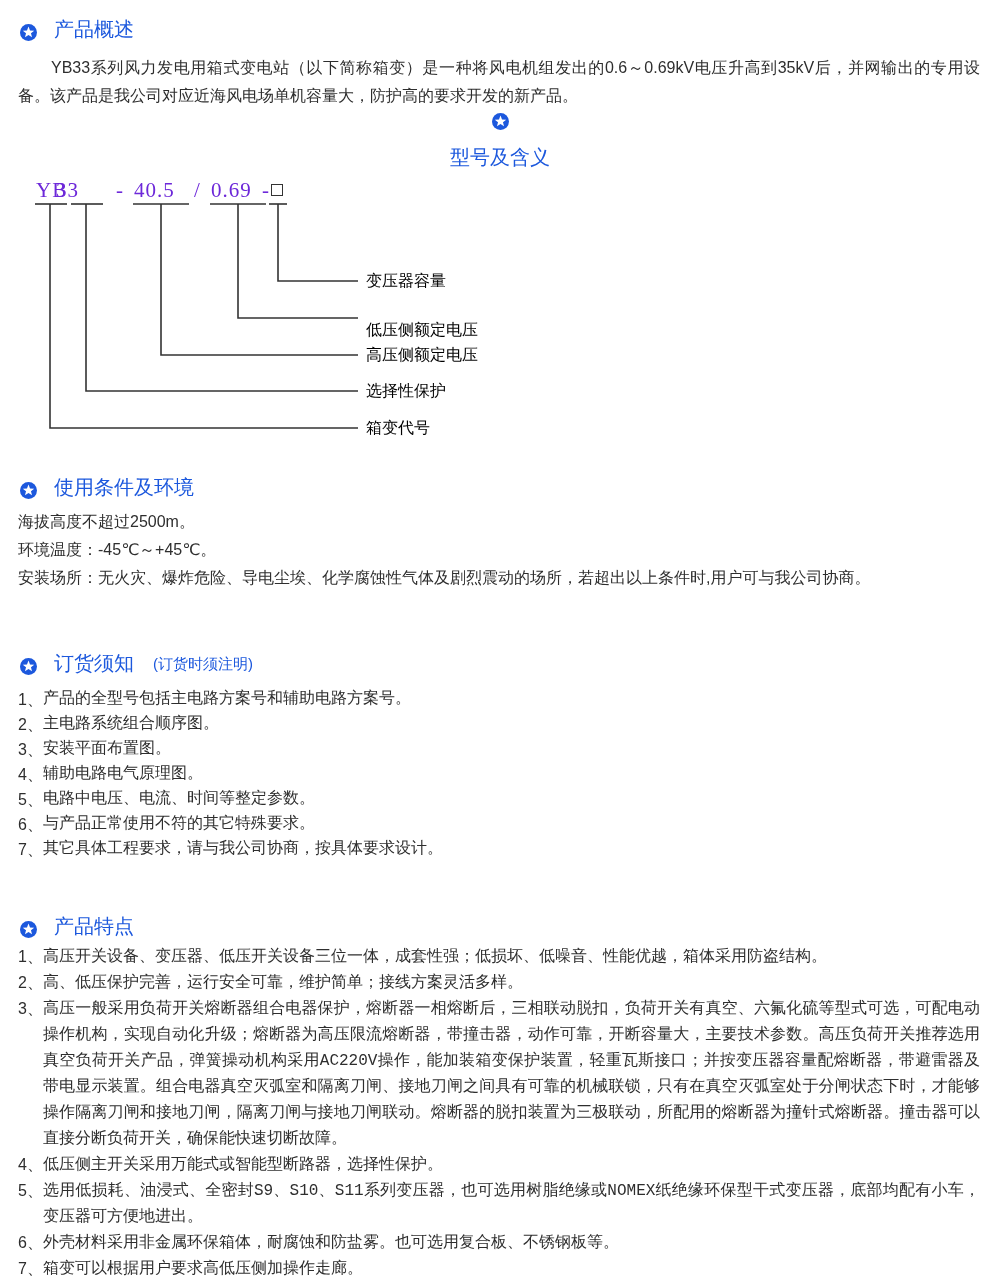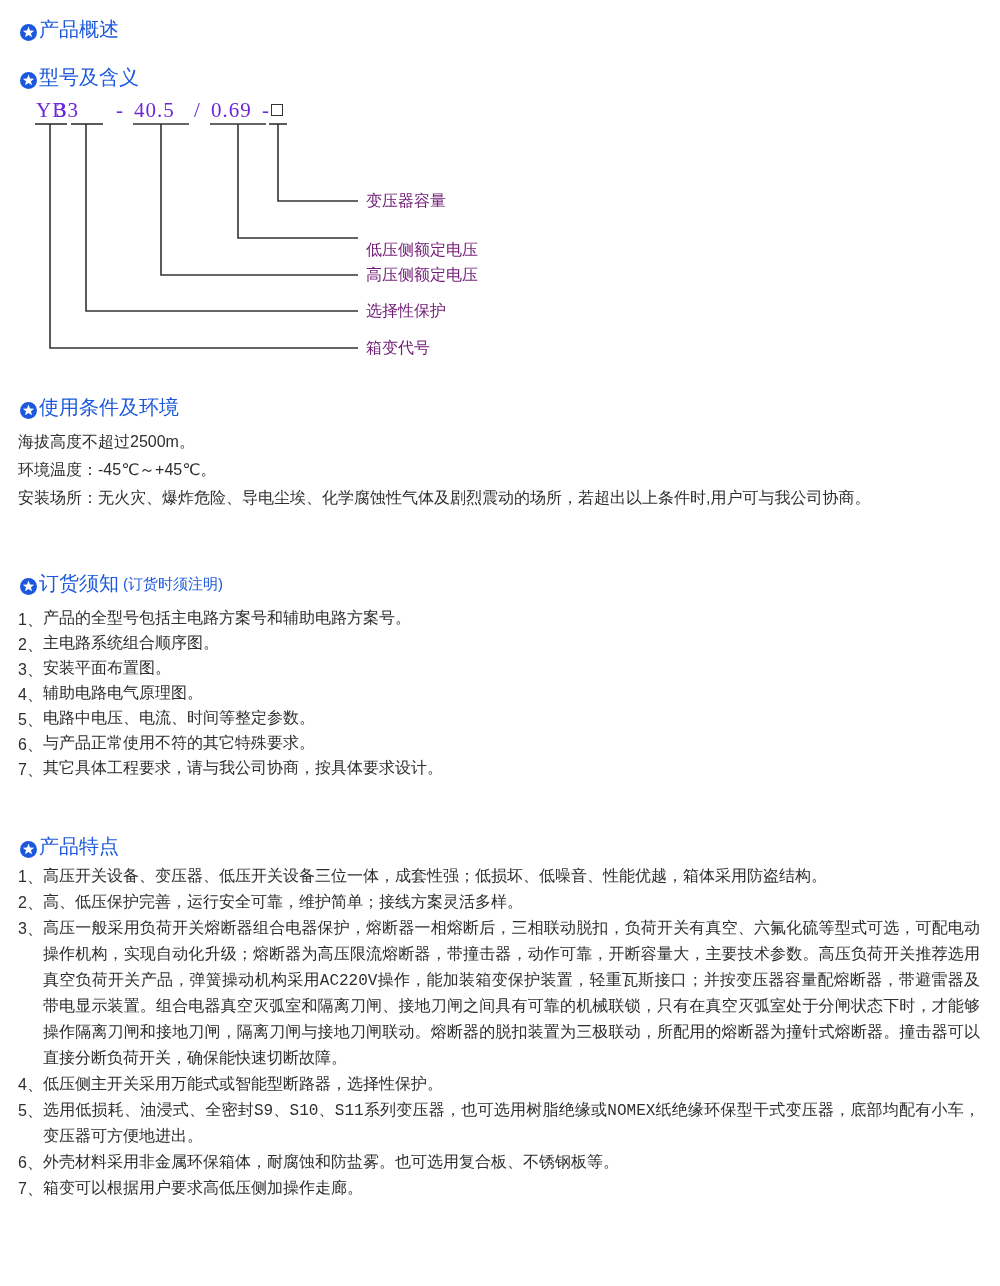--- a/index.html
+++ b/index.html
@@ -4,40 +4,40 @@
 <style>
   html,body{margin:0;padding:0;background:#fff;}
   body{
     width:1000px;min-height:1286px;
     font-family:"Liberation Sans","DejaVu Sans",sans-serif;
     color:#303030;
     --accent:#1c58dd;
   }
   .page{padding:16px 20px 0 18px;box-sizing:border-box;width:1000px;}
   
-  .sec-head{display:flex;align-items:center;gap:2px;color:var(--accent);
+  .sec-head{display:flex;align-items:center;gap:17px;color:var(--accent);
     font-size:20px;line-height:26px;margin:0 0 0 2px;font-weight:500;}
   .sec-head .ic{flex:0 0 17px;height:17px;display:inline-block;}
   .sec-head .note{font-size:15px;margin-left:2px;align-self:center;padding-top:2px;}
   
   .par{font-size:16px;line-height:28px;margin:12px 0 0 0;text-indent:33px;
     text-align:justify;color:#2e2e2e;}
   
-  .mt-model{margin-top:22px;}
+  .mt-model{flex-direction:column;}
   .mt-cond{margin-top:34px;text-align:center;}
   .mt-order{margin-top:57px;}
   .mt-feat{margin-top:51px;}
   
   .diagram{position:relative;height:262px;margin-top:8px;}
   .diagram svg{position:absolute;left:0;top:0;}
   .mseg{position:absolute;top:0;font-size:21px;line-height:24px;color:#6d28d9;
     font-family:Liberation Serif, serif;letter-spacing:1px;}
   .mbox{position:absolute;left:253px;top:6px;width:12px;height:12px;
     border:1.6px solid #333;box-sizing:border-box;background:#fff;}
-  .dlabel{position:absolute;left:348px;font-size:16px;line-height:18px;color:#701a75;}
+  .dlabel{position:absolute;left:348px;font-size:16px;line-height:18px;color:#000000;}
   
   .cond{margin-top:8px;font-size:16px;color:#2e2e2e;}
   .cond .line{line-height:28px;}
   
   .nlist{margin-top:10px;font-size:16px;color:#2e2e2e;}
   .nlist .item{display:flex;line-height:25px;}
   .flist{margin-top:5px;font-size:16px;color:#2e2e2e;}
   .flist .item{display:flex;line-height:26px;}
   .item .num{flex:0 0 21px;}
   .item .txt{flex:1;text-align:justify;font-family:Liberation Mono, monospace;}
@@ -49,20 +49,21 @@
 
   <div class="sec-head">
     <span class="ic">
       <svg width="17" height="17" viewBox="0 0 17 17">
         <circle cx="8.5" cy="8.5" r="8.5" fill="#1c58dd"></circle>
         <path fill="#fff" d="M8.5 2.5 L10.03 6.4 L14.21 6.65 L10.97 9.3 L12.03 13.35 L8.5 11.1 L4.97 13.35 L6.03 9.3 L2.79 6.65 L6.97 6.4 Z"></path>
       </svg>
     </span>
     <span>产品概述</span>
   </div>
+  <p class="par">YB33系列风力发电用箱式变电站（以下简称箱变）是一种将风电机组发出的0.6～0.69kV电压升高到35kV后，并网输出的专用设备。该产品是我公司对应近海风电场单机容量大，防护高的要求开发的新产品。</p>
 
   <div class="sec-head mt-model">
     <span class="ic">
       <svg width="17" height="17" viewBox="0 0 17 17">
         <circle cx="8.5" cy="8.5" r="8.5" fill="#1c58dd"></circle>
         <path fill="#fff" d="M8.5 2.5 L10.03 6.4 L14.21 6.65 L10.97 9.3 L12.03 13.35 L8.5 11.1 L4.97 13.35 L6.03 9.3 L2.79 6.65 L6.97 6.4 Z"></path>
       </svg>
     </span>
     <span>型号及含义</span>
   </div>

